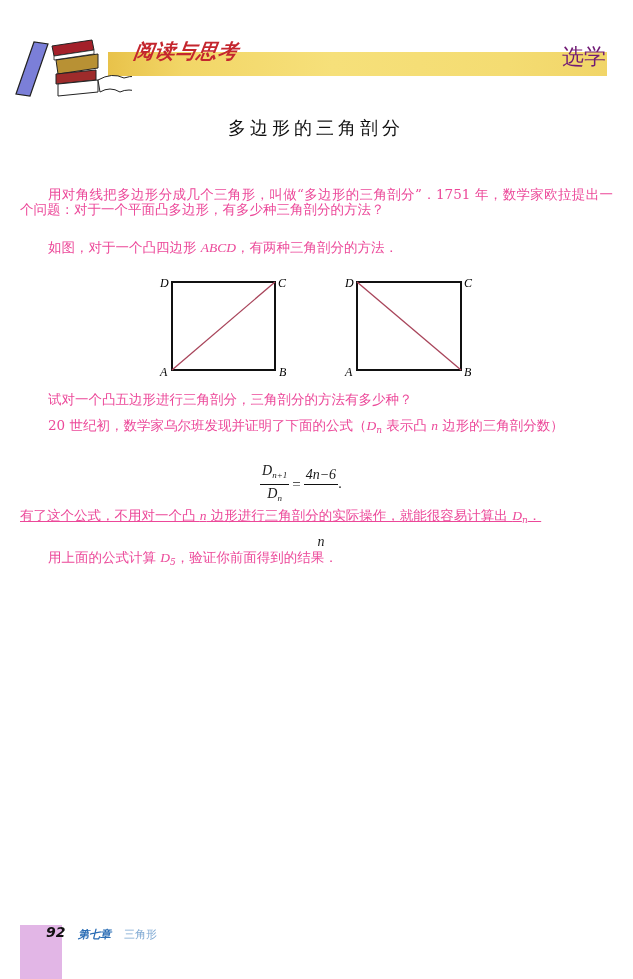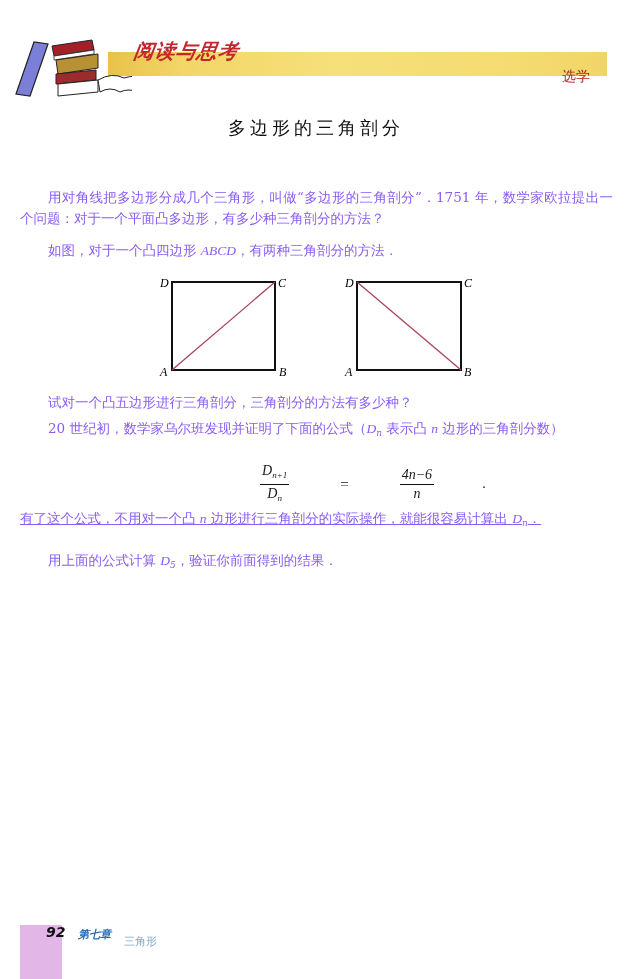--- a/index.html
+++ b/index.html
@@ -13,48 +13,47 @@
     background: linear-gradient(90deg, #e8c24a 0%, #f2d667 15%, #f6e07a 45%, #f4dc72 80%, #f1d568 100%);
   }
   .banner-title {
     position: absolute; left: 134px; top: 38px;
     font-family: "DejaVu Sans", "Liberation Sans", sans-serif;
     font-size: 20px; font-weight: bold; font-style: italic;
     color: #c4262e; letter-spacing: 1px;
     transform: skewX(-8deg);
   }
   .banner-tag {
-    position: absolute; left: 562px; top: 68px;
+    position: absolute; left: 562px; top: 42px;
     font-family: "DejaVu Sans", "Liberation Sans", sans-serif;
-    font-size: 14px; color: #b91c1c;
+    font-size: 22px; color: #701a75;
   }
   .books-icon { position: absolute; left: 12px; top: 34px; width: 120px; height: 64px; }
 
   .page-title {
     position: absolute; left: 0; top: 116px; width: 632px; text-align: center;
     font-family: "DejaVu Sans", "Liberation Sans", sans-serif;
     font-size: 18px; letter-spacing: 4px; color: #111;
   }
 
   .para {
     position: absolute; left: 20px; width: 593px;
-    font-size: 13.5px; line-height: 21px; color: #8b5cf6;
+    font-size: 13.5px; line-height: 15px; color: #ec4899;
     text-align: justify;
   }
   .indent { text-indent: 28px; }
-  .math { font-style: italic; font-family: "Liberation Serif", "DejaVu Serif", serif; }
+  .math { font-style: italic; font-family: "Liberation Serif", "DejaVu Serif", serif; margin-top: 48px; }
   .sub { font-size: 9px; vertical-align: -3px; font-style: italic; }
 
   .figure { position: absolute; left: 150px; top: 270px; width: 340px; height: 110px; }
 
   .formula {
     position: absolute; left: 260px; top: 460px; height: 48px;
     display: flex; align-items: center; font-family: "Liberation Serif", "DejaVu Serif", serif;
     font-size: 14px;
-    gap: 48px;
   }
   .frac { display: inline-flex; flex-direction: column; align-items: center; }
   .frac .num { padding: 0 2px; border-bottom: 1px solid #111; line-height: 18px; }
   .frac .den { line-height: 18px; }
   .eq { margin: 0 3px; font-size: 15px; }
 
   .page-num-box {
     position: absolute; left: 20px; top: 925px; width: 42px; height: 54px;
     background: #e2b6e6;
   }
@@ -64,21 +63,21 @@
     font-size: 14px; font-weight: bold; font-style: italic; color: #111; margin-left: 16px;
   }
   .chapter {
     position: absolute; left: 78px; top: 927px;
     font-family: Liberation Mono, monospace;
     font-size: 11px; font-weight: bold; font-style: italic; color: #2a6db5;
   }
   .chapter-title {
     position: absolute; left: 124px; top: 927px;
     font-family: "DejaVu Sans", "Liberation Sans", sans-serif;
-    font-size: 11px; color: #7fa9d3; margin-top: 7px;
+    font-size: 11px; color: #7fa9d3;
   }
 </style>
 </head>
 <body>
 
 <div class="banner-strip"></div>
 <svg class="books-icon" viewBox="0 0 120 64">
   <polygon points="4,60 22,8 36,10 18,62" fill="#7b7fd8" stroke="#222" stroke-width="1.2"></polygon>
   <polygon points="40,12 80,6 82,16 42,22" fill="#a3202a" stroke="#222" stroke-width="1"></polygon>
   <polygon points="42,22 82,16 82,20 42,26" fill="#fff" stroke="#222" stroke-width="0.8"></polygon>

